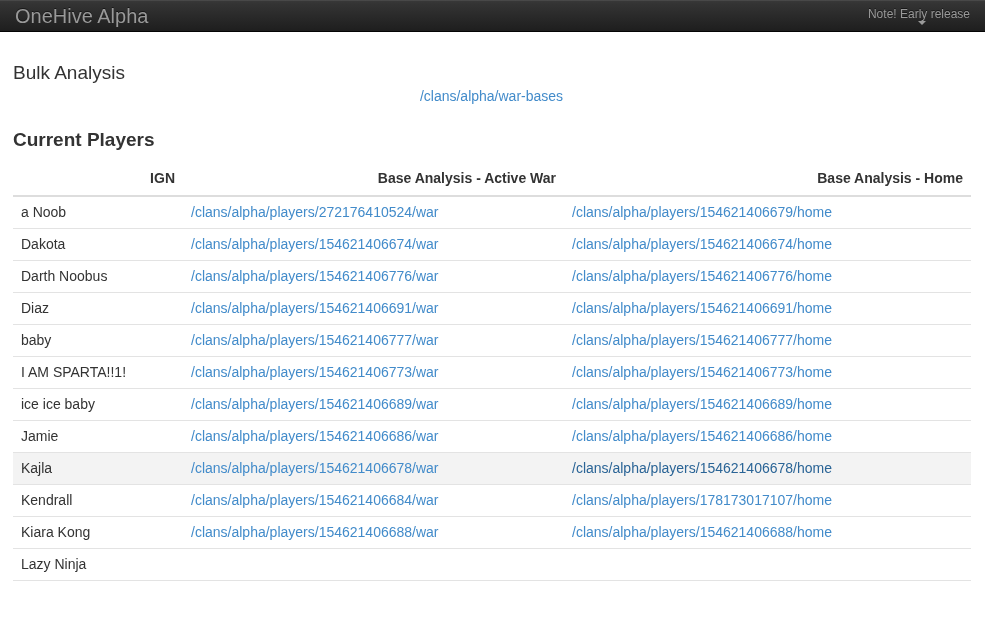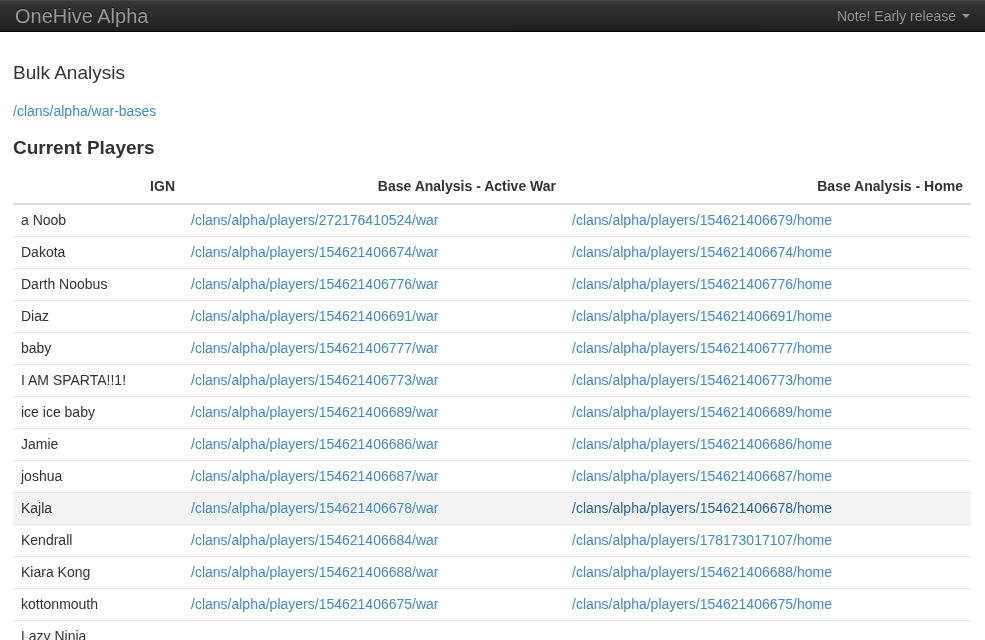--- a/index.html
+++ b/index.html
@@ -27,53 +27,54 @@
     font-size: 20px;
     line-height: 48px;
     text-decoration: none;
     text-shadow: 0 -1px 0 rgba(0,0,0,0.5);
     cursor: pointer;
   }
   .navbar-right {
     display: flex;
     align-items: center;
     color: #999999;
-    font-size: 14px;
+    font-size: 12px;
     cursor: pointer;
     text-shadow: 0 -1px 0 rgba(0,0,0,0.5);
+    flex-direction: column;
   }
   .caret {
     display: inline-block;
     width: 0; height: 0;
     margin-left: 6px;
     border-left: 4px solid transparent;
     border-right: 4px solid transparent;
     border-top: 4px solid #999999;
   }
 
   
   .content { padding: 0 15px 0 13px; }
   .page-heading {
     font-size: 19px;
     font-weight: normal;
     color: #333333;
     margin-top: 30px;
   }
-  .bulk-link-wrap { margin-top: 18px; }
+  .bulk-link-wrap { margin-top: 3px; text-align: center; }
   a.plain-link {
     color: #428bca;
     font-size: 14px;
     text-decoration: none;
     cursor: pointer;
   }
   .section-heading {
     font-size: 19px;
     font-weight: bold;
     color: #333333;
-    margin-top: 17px;
+    margin-top: 24px;
   }
 
   
   table.players {
     border-collapse: collapse;
     width: 958px;
     margin-top: 10px;
     table-layout: fixed;
     font-size: 14px;
   }
@@ -171,45 +172,35 @@
         <tr>
           <td>ice ice baby</td>
           <td><a>/clans/alpha/players/154621406689/war</a></td>
           <td><a>/clans/alpha/players/154621406689/home</a></td>
         </tr>
         <tr>
           <td>Jamie</td>
           <td><a>/clans/alpha/players/154621406686/war</a></td>
           <td><a>/clans/alpha/players/154621406686/home</a></td>
         </tr>
-        <tr>
-          <td>joshua</td>
-          <td><a>/clans/alpha/players/154621406687/war</a></td>
-          <td><a>/clans/alpha/players/154621406687/home</a></td>
-        </tr>
         <tr class="hovered">
           <td>Kajla</td>
           <td><a>/clans/alpha/players/154621406678/war</a></td>
           <td><a class="link-underlined">/clans/alpha/players/154621406678/home</a></td>
         </tr>
         <tr>
           <td>Kendrall</td>
           <td><a>/clans/alpha/players/154621406684/war</a></td>
           <td><a>/clans/alpha/players/178173017107/home</a></td>
         </tr>
         <tr>
           <td>Kiara Kong</td>
           <td><a>/clans/alpha/players/154621406688/war</a></td>
           <td><a>/clans/alpha/players/154621406688/home</a></td>
         </tr>
         <tr>
-          <td>kottonmouth</td>
-          <td><a>/clans/alpha/players/154621406675/war</a></td>
-          <td><a>/clans/alpha/players/154621406675/home</a></td>
-        </tr>
-        <tr>
           <td>Lazy Ninja</td>
           <td></td>
           <td></td>
         </tr>
       </tbody>
   </table>
 </div>
 
 </body></html>

